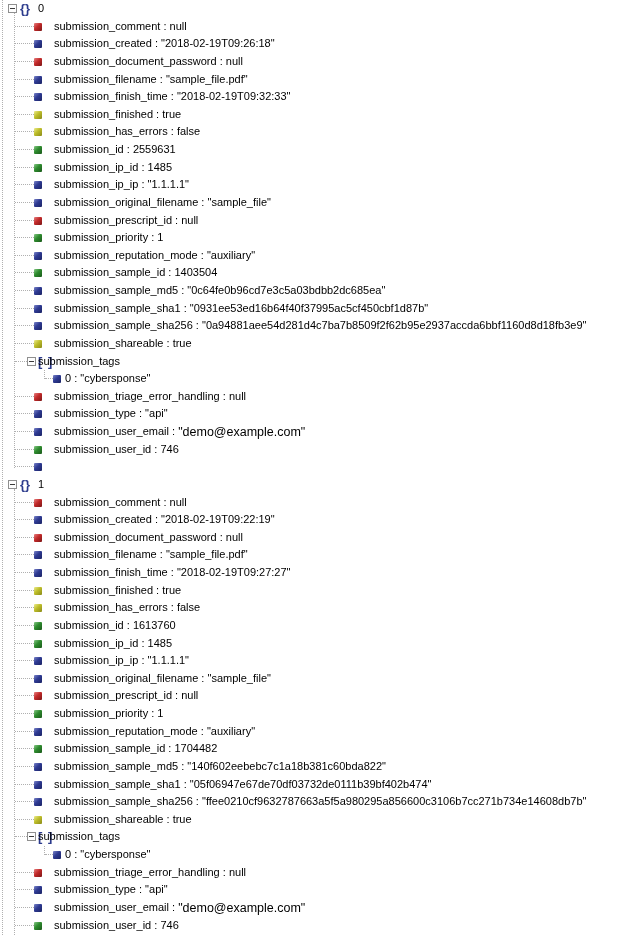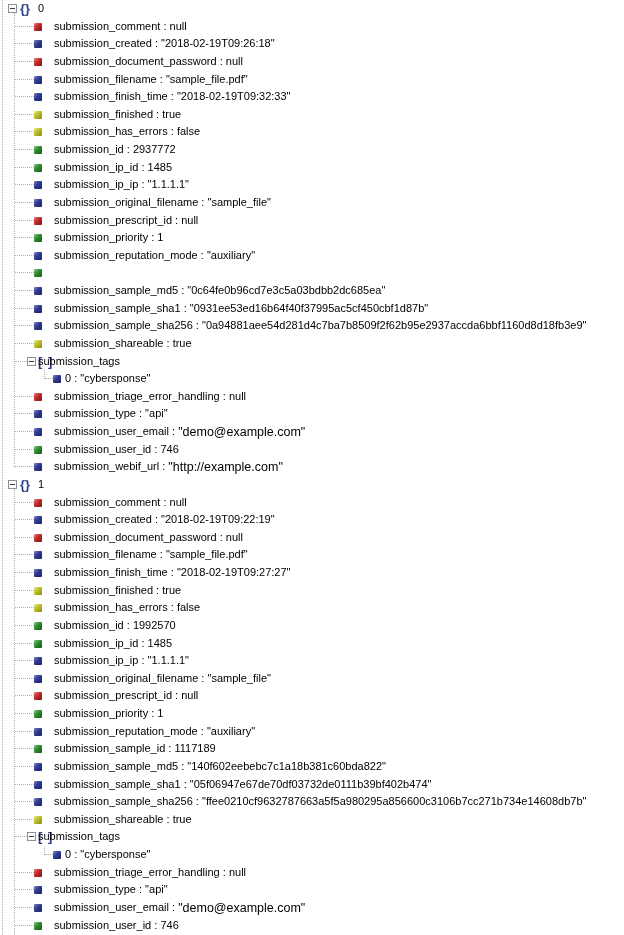--- a/index.html
+++ b/index.html
@@ -73,21 +73,21 @@
         <span class="t txt"><span class="key">submission_finished</span><span class="sep"> : </span><span class="val">true</span></span>
       </div>
       <div class="row">
         <span class="dash d1"></span>
         <span class="ticon t-boolean"></span>
         <span class="t txt"><span class="key">submission_has_errors</span><span class="sep"> : </span><span class="val">false</span></span>
       </div>
       <div class="row">
         <span class="dash d1"></span>
         <span class="ticon t-number"></span>
-        <span class="t txt"><span class="key">submission_id</span><span class="sep"> : </span><span class="val">2937772</span></span>
+        <span class="t txt"><span class="key">submission_id</span><span class="sep"> : </span><span class="val">2559631</span></span>
       </div>
       <div class="row">
         <span class="dash d1"></span>
         <span class="ticon t-number"></span>
         <span class="t txt"><span class="key">submission_ip_id</span><span class="sep"> : </span><span class="val">1485</span></span>
       </div>
       <div class="row">
         <span class="dash d1"></span>
         <span class="ticon t-string"></span>
         <span class="t txt"><span class="key">submission_ip_ip</span><span class="sep"> : </span><span class="val">"1.1.1.1"</span></span>
@@ -108,20 +108,21 @@
         <span class="t txt"><span class="key">submission_priority</span><span class="sep"> : </span><span class="val">1</span></span>
       </div>
       <div class="row">
         <span class="dash d1"></span>
         <span class="ticon t-string"></span>
         <span class="t txt"><span class="key">submission_reputation_mode</span><span class="sep"> : </span><span class="val">"auxiliary"</span></span>
       </div>
       <div class="row">
         <span class="dash d1"></span>
         <span class="ticon t-number"></span>
+        <span class="t txt"><span class="key">submission_sample_id</span><span class="sep"> : </span><span class="val">1403504</span></span>
       </div>
       <div class="row">
         <span class="dash d1"></span>
         <span class="ticon t-string"></span>
         <span class="t txt"><span class="key">submission_sample_md5</span><span class="sep"> : </span><span class="val">"0c64fe0b96cd7e3c5a03bdbb2dc685ea"</span></span>
       </div>
       <div class="row">
         <span class="dash d1"></span>
         <span class="ticon t-string"></span>
         <span class="t txt"><span class="key">submission_sample_sha1</span><span class="sep"> : </span><span class="val">"0931ee53ed16b64f40f37995ac5cf450cbf1d87b"</span></span>
@@ -166,21 +167,20 @@
         <span class="t txt"><span class="key">submission_user_email</span><span class="sep"> : </span><span class="val edited">"demo@example.com"</span></span>
       </div>
       <div class="row">
         <span class="dash d1"></span>
         <span class="ticon t-number"></span>
         <span class="t txt"><span class="key">submission_user_id</span><span class="sep"> : </span><span class="val">746</span></span>
       </div>
       <div class="row">
         <span class="dash d1"></span>
         <span class="ticon t-string"></span>
-        <span class="t txt"><span class="key">submission_webif_url</span><span class="sep"> : </span><span class="val edited">"http://example.com"</span></span>
       </div>
       <div class="row">
         <span class="minus mroot">
           <i></i>
         </span>
         <span class="bicon brace">{}</span>
         <span class="t txt-root"><span class="key">1</span></span>
       </div>
       <div class="row">
         <span class="dash d1"></span>
@@ -213,21 +213,21 @@
         <span class="t txt"><span class="key">submission_finished</span><span class="sep"> : </span><span class="val">true</span></span>
       </div>
       <div class="row">
         <span class="dash d1"></span>
         <span class="ticon t-boolean"></span>
         <span class="t txt"><span class="key">submission_has_errors</span><span class="sep"> : </span><span class="val">false</span></span>
       </div>
       <div class="row">
         <span class="dash d1"></span>
         <span class="ticon t-number"></span>
-        <span class="t txt"><span class="key">submission_id</span><span class="sep"> : </span><span class="val">1992570</span></span>
+        <span class="t txt"><span class="key">submission_id</span><span class="sep"> : </span><span class="val">1613760</span></span>
       </div>
       <div class="row">
         <span class="dash d1"></span>
         <span class="ticon t-number"></span>
         <span class="t txt"><span class="key">submission_ip_id</span><span class="sep"> : </span><span class="val">1485</span></span>
       </div>
       <div class="row">
         <span class="dash d1"></span>
         <span class="ticon t-string"></span>
         <span class="t txt"><span class="key">submission_ip_ip</span><span class="sep"> : </span><span class="val">"1.1.1.1"</span></span>
@@ -248,21 +248,21 @@
         <span class="t txt"><span class="key">submission_priority</span><span class="sep"> : </span><span class="val">1</span></span>
       </div>
       <div class="row">
         <span class="dash d1"></span>
         <span class="ticon t-string"></span>
         <span class="t txt"><span class="key">submission_reputation_mode</span><span class="sep"> : </span><span class="val">"auxiliary"</span></span>
       </div>
       <div class="row">
         <span class="dash d1"></span>
         <span class="ticon t-number"></span>
-        <span class="t txt"><span class="key">submission_sample_id</span><span class="sep"> : </span><span class="val">1117189</span></span>
+        <span class="t txt"><span class="key">submission_sample_id</span><span class="sep"> : </span><span class="val">1704482</span></span>
       </div>
       <div class="row">
         <span class="dash d1"></span>
         <span class="ticon t-string"></span>
         <span class="t txt"><span class="key">submission_sample_md5</span><span class="sep"> : </span><span class="val">"140f602eebebc7c1a18b381c60bda822"</span></span>
       </div>
       <div class="row">
         <span class="dash d1"></span>
         <span class="ticon t-string"></span>
         <span class="t txt"><span class="key">submission_sample_sha1</span><span class="sep"> : </span><span class="val">"05f06947e67de70df03732de0111b39bf402b474"</span></span>

